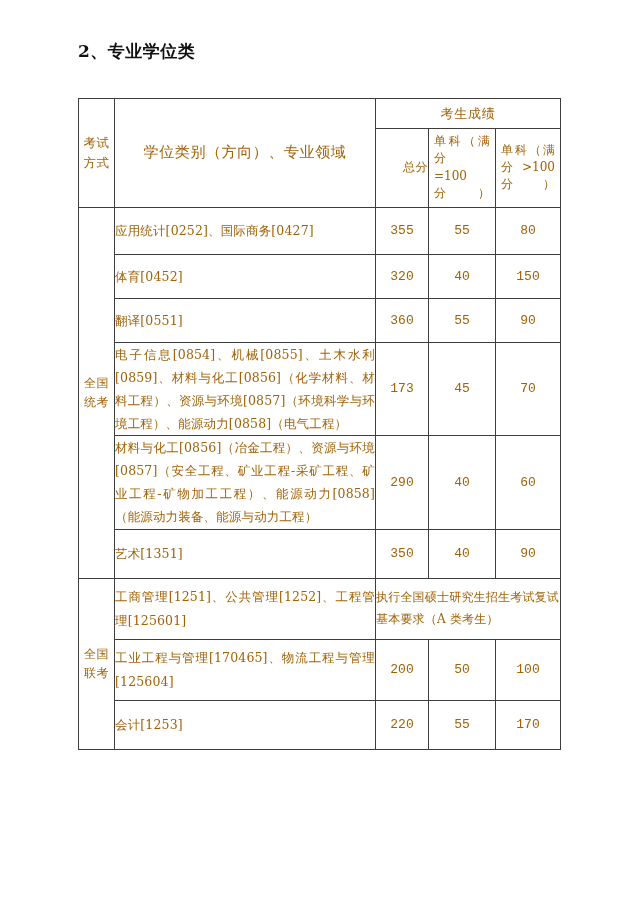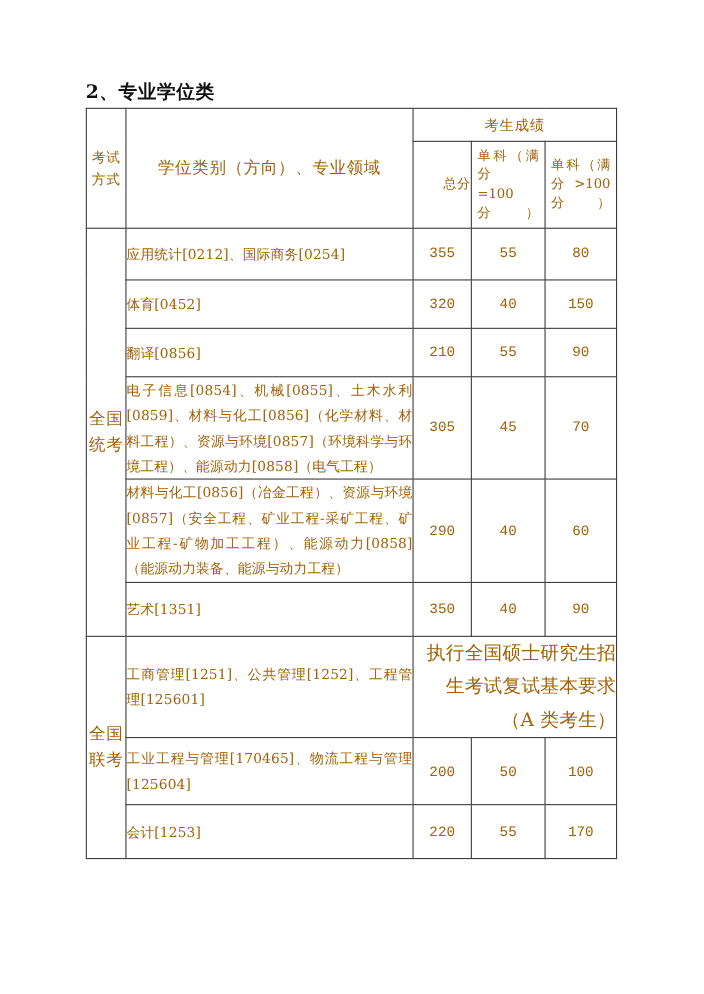--- a/index.html
+++ b/index.html
@@ -20,21 +20,21 @@
     position: absolute;
     left: 0; top: 0;
     width: 640px;
     height: 904px;
     background: #fff;
   }
 
   .section-title {
     position: absolute;
     left: 78px;
-    top: 72px;
+    top: 40px;
     font-size: 17px;
     font-weight: bold;
     letter-spacing: 0.5px;
     color: #111;
     white-space: nowrap;
   }
 
   table.score-table {
     position: absolute;
     left: 78px;
@@ -85,43 +85,43 @@
     font-size: 12px;
     line-height: 1.45;
     padding: 4px 4px;
     height: 44px;
   }
   .hdr-sub.total { letter-spacing: 0.5px; }
   .hdr-sub.wide  { text-align: justify; text-align-last: justify; padding: 4px 5px; }
 
   .cell-mode {
     text-align: center;
-    font-size: 15px;
+    font-size: 12px;
     line-height: 1.55;
     letter-spacing: 0.5px;
   }
 
   .cell-field {
     text-align: justify;
     text-align-last: left;
     font-size: 12.5px;
     line-height: 1.85;
     padding: 7px 7px 7px 8px;
     letter-spacing: 0.15px;
   }
 
   .cell-score {
     text-align: center;
     font-size: 13px;
     font-family: Liberation Mono, monospace;
   }
 
   .cell-note {
-    text-align: right;
-    font-size: 17px;
+    text-align: left;
+    font-size: 12px;
     line-height: 1.8;
     padding: 6px 6px;
     letter-spacing: 0.2px;
   }
 
   .r-tall1 { height: 47px; }
   .r-tall2 { height: 44px; }
   .r-big   { height: 89px; }
   .r-mid   { height: 49px; }
   .r-two   { height: 61px; }
@@ -163,43 +163,43 @@
         </th>
       </tr>
     </thead>
     <tbody>
 
       <tr class="r-tall1">
         <td class="cell-mode" rowspan="6">
           <div>全国</div>
           <div>统考</div>
         </td>
-        <td class="cell-field">应用统计[0212]、国际商务[0254]</td>
+        <td class="cell-field">应用统计[0252]、国际商务[0427]</td>
         <td class="cell-score">355</td>
         <td class="cell-score">55</td>
         <td class="cell-score">80</td>
       </tr>
 
       <tr class="r-tall2">
         <td class="cell-field">体育[0452]</td>
         <td class="cell-score">320</td>
         <td class="cell-score">40</td>
         <td class="cell-score">150</td>
       </tr>
 
       <tr class="r-tall2">
-        <td class="cell-field">翻译[0856]</td>
-        <td class="cell-score">210</td>
+        <td class="cell-field">翻译[0551]</td>
+        <td class="cell-score">360</td>
         <td class="cell-score">55</td>
         <td class="cell-score">90</td>
       </tr>
 
       <tr class="r-big">
         <td class="cell-field">电子信息[0854]、机械[0855]、土木水利[0859]、材料与化工[0856]（化学材料、材料工程）、资源与环境[0857]（环境科学与环境工程）、能源动力[0858]（电气工程）</td>
-        <td class="cell-score">305</td>
+        <td class="cell-score">173</td>
         <td class="cell-score">45</td>
         <td class="cell-score">70</td>
       </tr>
 
       <tr class="r-big">
         <td class="cell-field">材料与化工[0856]（冶金工程）、资源与环境[0857]（安全工程、矿业工程-采矿工程、矿业工程-矿物加工工程）、能源动力[0858]（能源动力装备、能源与动力工程）</td>
         <td class="cell-score">290</td>
         <td class="cell-score">40</td>
         <td class="cell-score">60</td>
       </tr>

